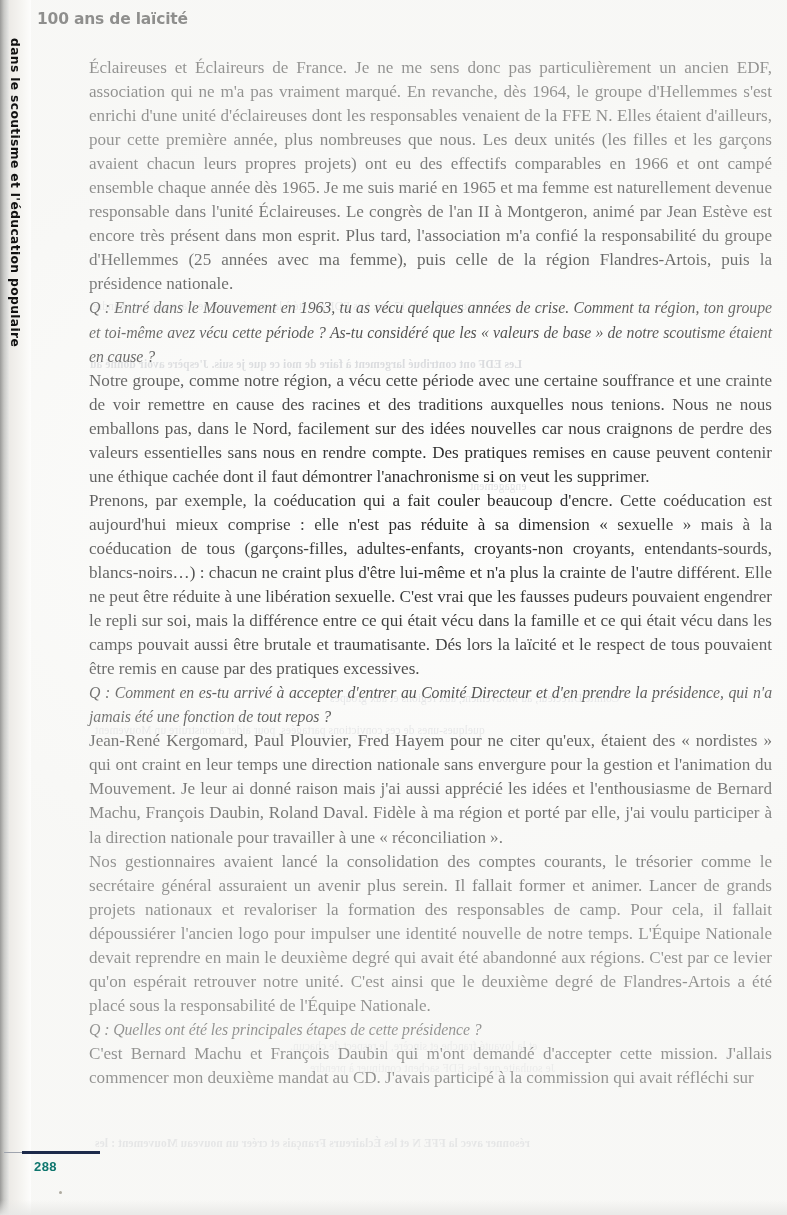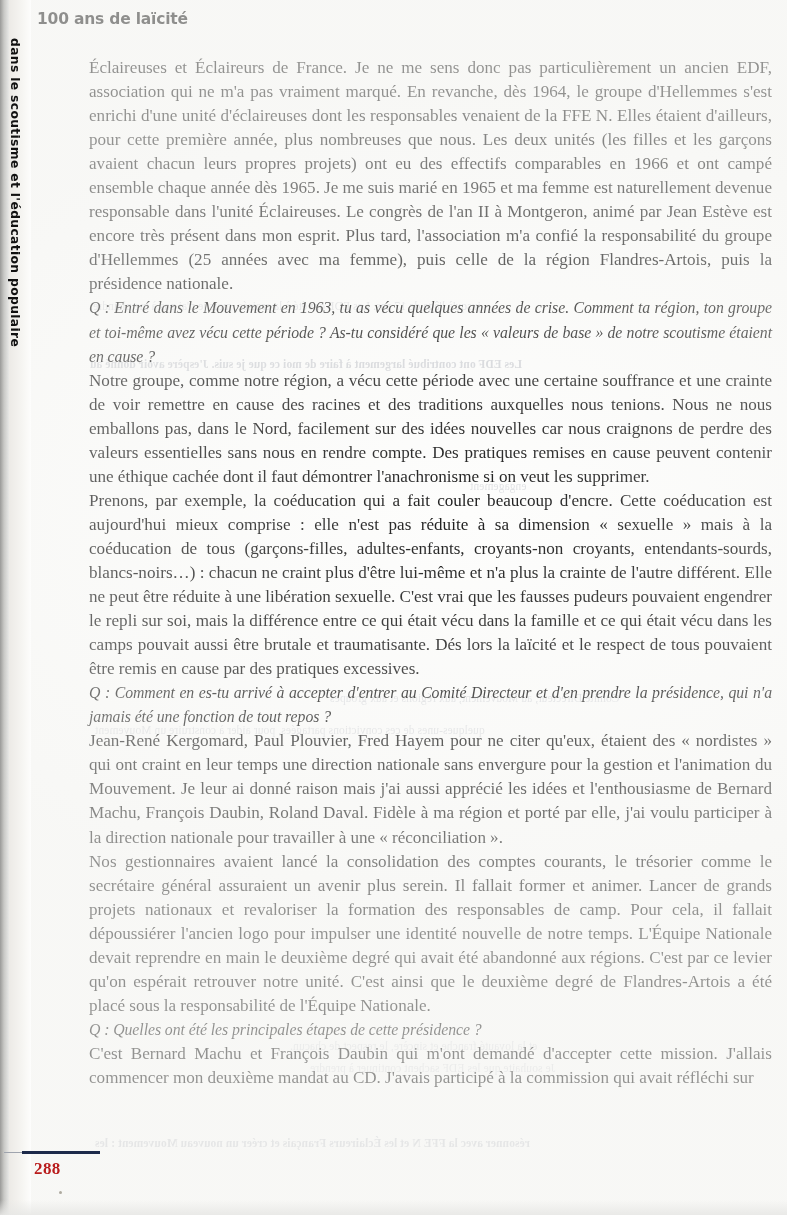--- a/index.html
+++ b/index.html
@@ -155,25 +155,25 @@
   }
   .folio-rule-tail {
     position: absolute;
     left: 4px; top: 1152px;
     width: 19px; height: 1.4px;
     background: #9fa4ae;
   }
   .folio {
     position: absolute;
     left: 34px; top: 1159px;
-    font-family: Liberation Serif, serif;
+    font-family: Liberation Sans, sans-serif;
     font-weight: bold;
-    font-size: 17px;
+    font-size: 13px;
     letter-spacing: 0.4px;
-    color: #b91c1c;
+    color: #0f766e;
   }
   .speck {
     position: absolute;
     left: 59px; top: 1191px;
     width: 3px; height: 3px;
     border-radius: 50%;
     background: #9b9689;
     opacity: .8;
   }
   .bottom-shade {

